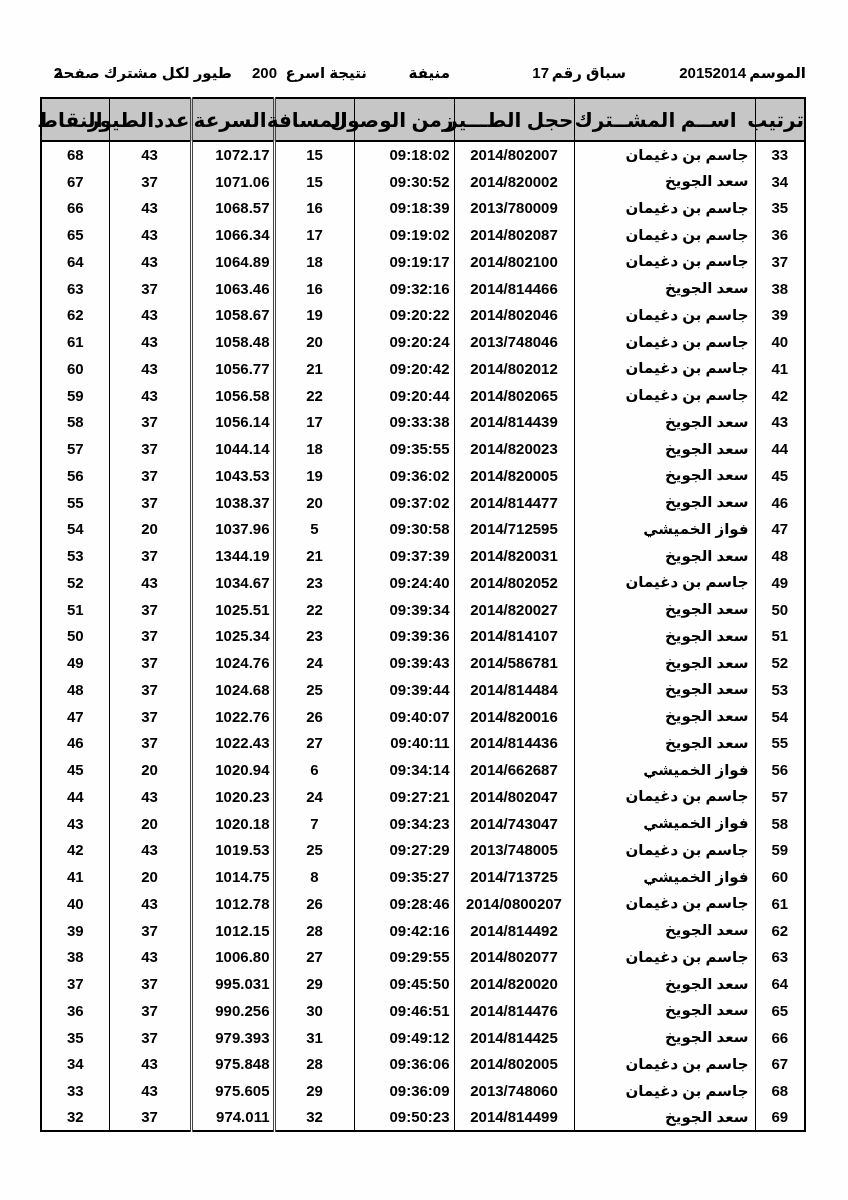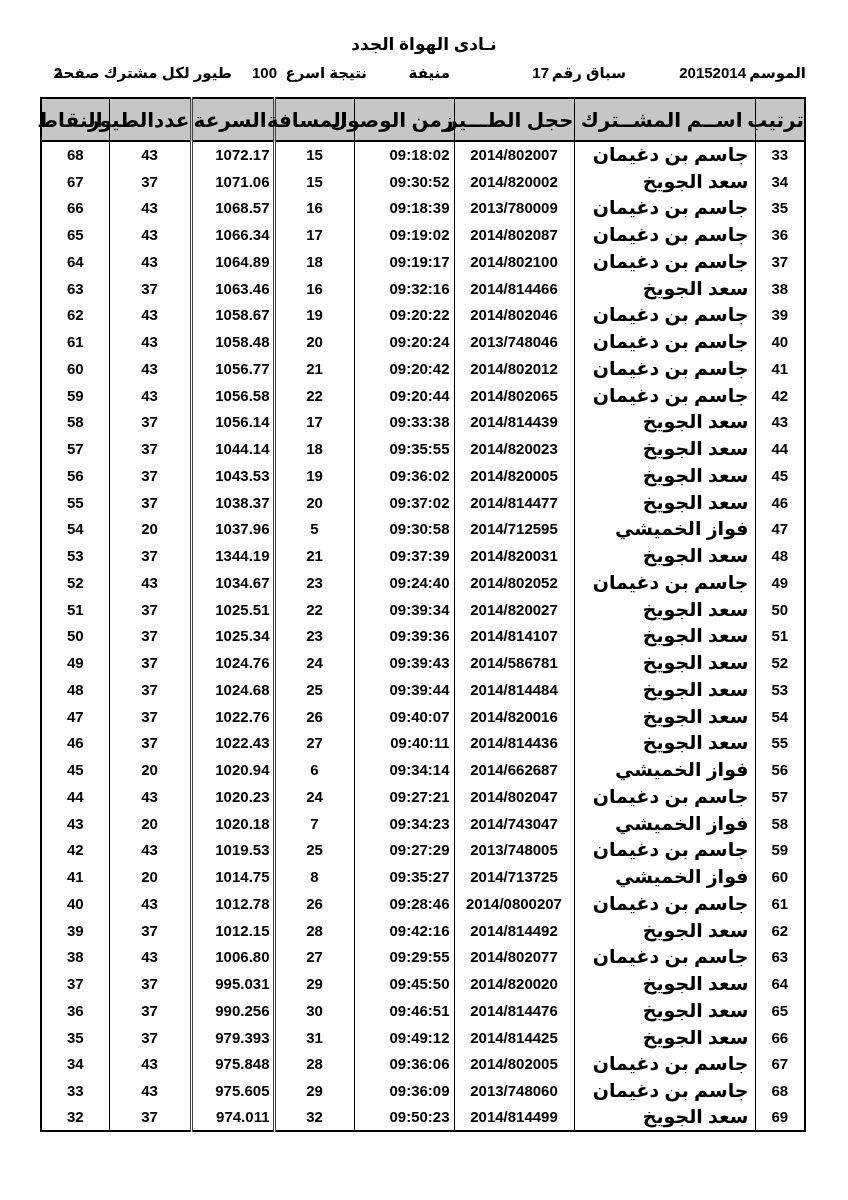--- a/index.html
+++ b/index.html
@@ -55,56 +55,55 @@
   thead th{
     background:#c6c6c6;
     border:1px solid #000;
     border-bottom:2px solid #000;
     font-size:20px;font-weight:bold;
     text-align:center;
     white-space:nowrap;
     overflow:visible;
     padding:0;
   }
-  thead th.c-name{text-align:center;padding-left:0;padding-right:6px;}
+  thead th.c-name{text-align:left;padding-left:0;padding-right:6px;}
   thead th.c-speed,thead th.c-dist,thead th.c-points{text-align:right;padding-right:6px;}
 
   tbody tr{height:26.76px;}
   tbody td{
     border-left:1px solid #000;
     border-right:1px solid #000;
     font-size:15px;font-weight:bold;
     text-align:center;
     white-space:nowrap;
     padding:0;
     vertical-align:middle;
   }
-  tbody td.c-name{text-align:right;padding-right:6px;font-size:19px;}
+  tbody td.c-name{text-align:right;padding-right:6px;font-size:15px;}
   tbody td.c-time{text-align:right;padding-right:4px;padding-left:20px;}
   tbody td.c-speed{text-align:right;padding-right:3px;}
   td.c-speed,th.c-speed{
     border-left:3px double #444 !important;
     border-right:3px double #444 !important;
   }
 </style>
 </head>
 <body>
 
 <div class="page">
 
-  <div class="doc-title">نـادى الهواة الجدد</div>
 
   <div class="header-line">
     <span class="h-season-label">الموسم</span>
     <span class="h-season-value">20152014</span>
     <span class="h-race-label">سباق رقم</span>
     <span class="h-race-value">17</span>
     <span class="h-location">منيفة</span>
     <span class="h-result-label">نتيجة اسرع</span>
-    <span class="h-result-value">100</span>
+    <span class="h-result-value">200</span>
     <span class="h-result-suffix">طيور لكل مشترك صفحة</span>
     <span class="h-page-number">2</span>
   </div>
 
   <table class="results">
     <colgroup>
       <col class="c-rank">
         <col class="c-name">
         <col class="c-ring">
         <col class="c-time">

